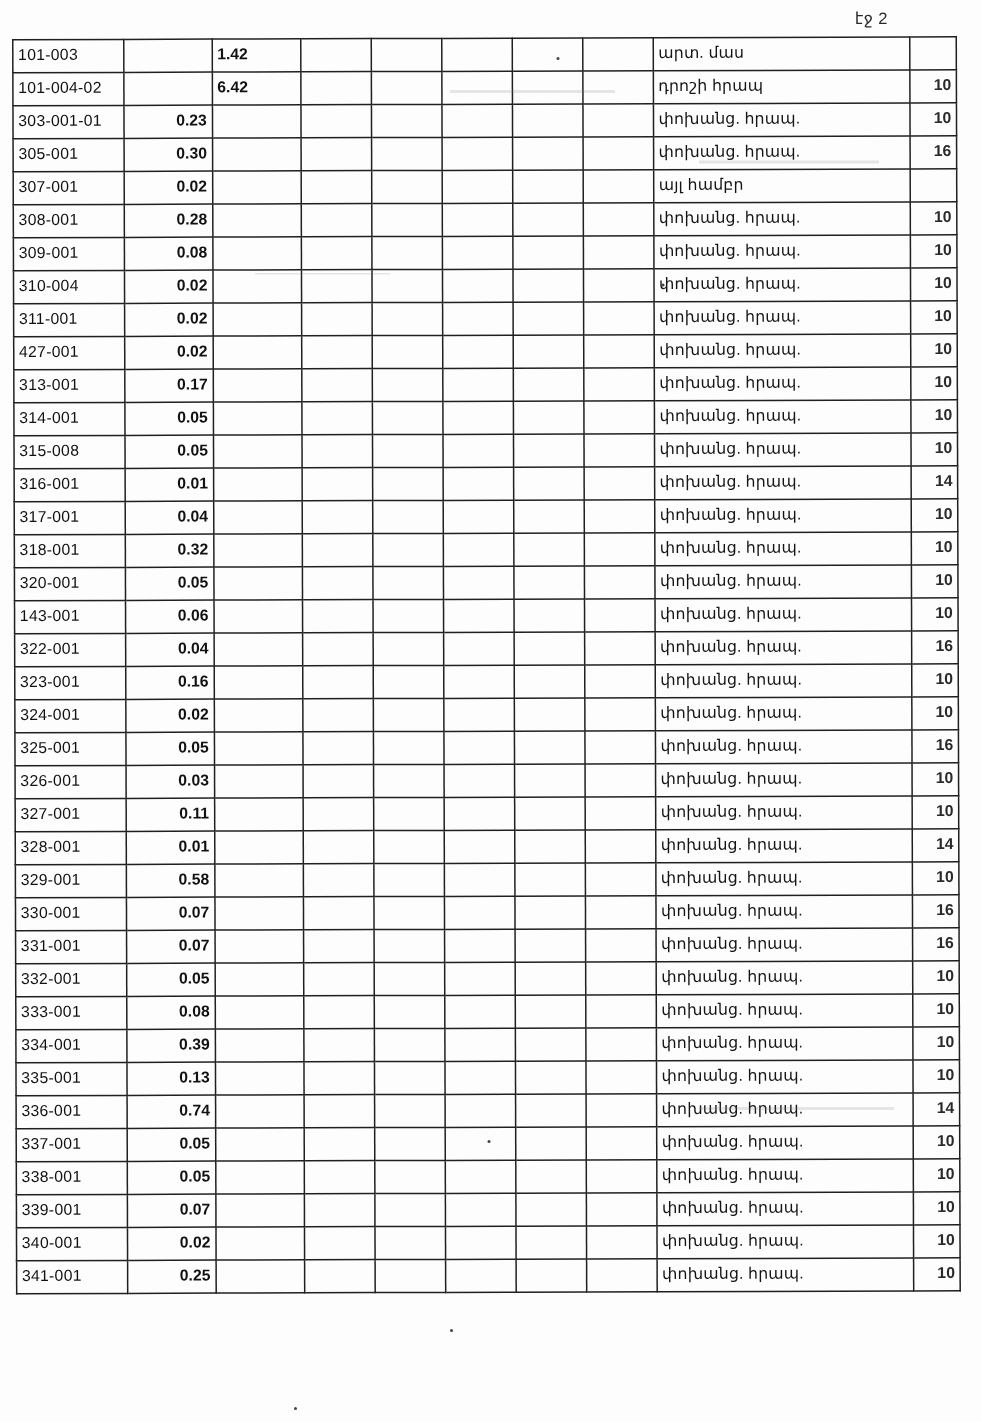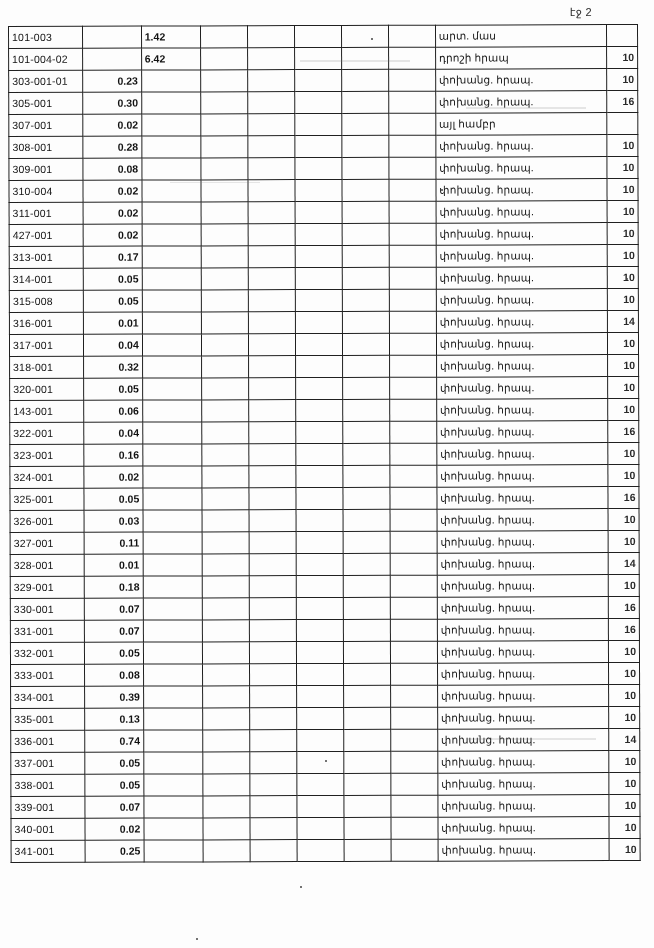--- a/index.html
+++ b/index.html
@@ -426,21 +426,21 @@
             <td class="blank"></td>
             <td class="blank"></td>
             <td class="blank"></td>
             <td class="blank"></td>
             <td class="blank"></td>
             <td class="desc">փոխանց. հրապ.</td>
             <td class="tail">14</td>
           </tr>
           <tr>
             <td class="code">329-001</td>
-            <td class="val">0.18</td>
+            <td class="val">0.58</td>
             <td class="b2"></td>
             <td class="blank"></td>
             <td class="blank"></td>
             <td class="blank"></td>
             <td class="blank"></td>
             <td class="blank"></td>
             <td class="desc">փոխանց. հրապ.</td>
             <td class="tail">10</td>
           </tr>
           <tr>

